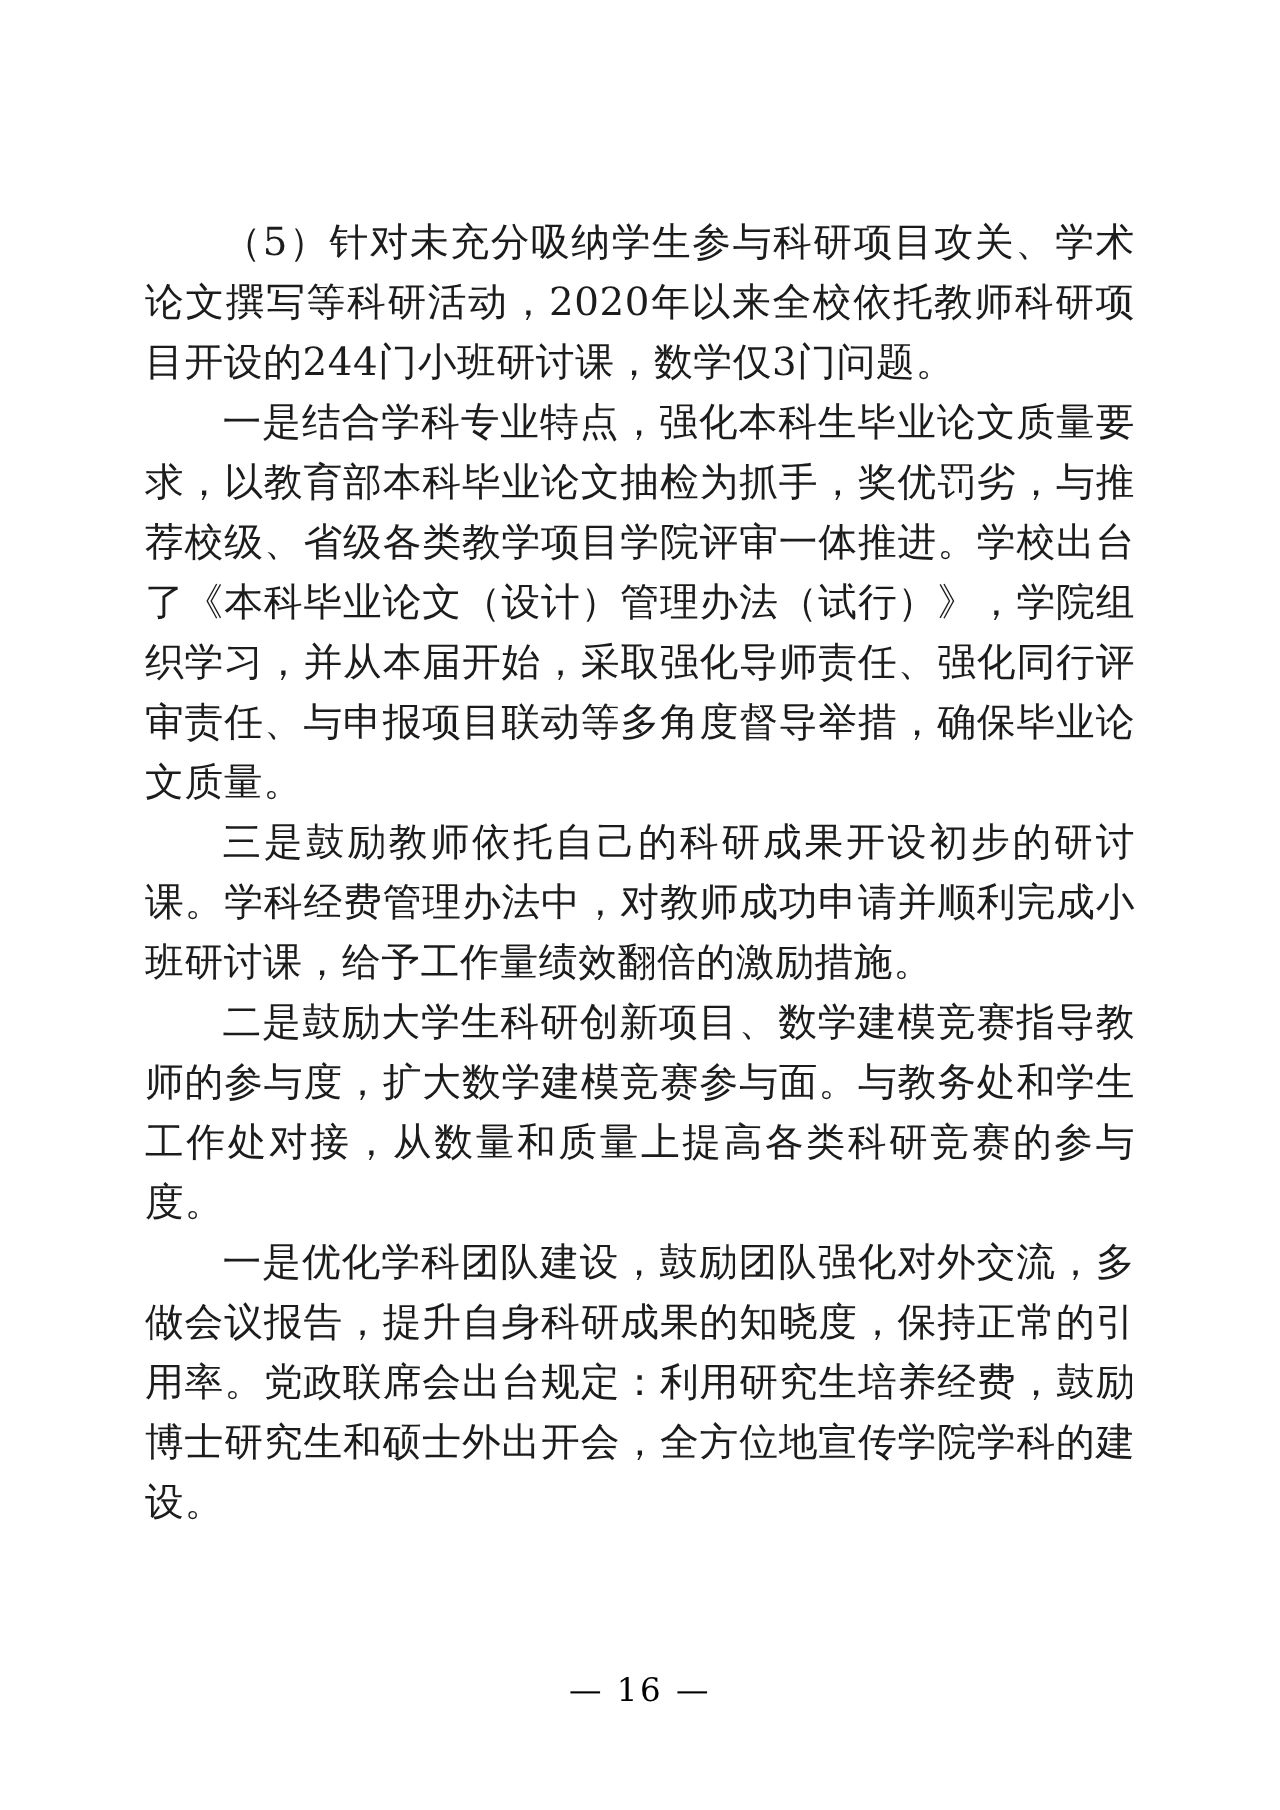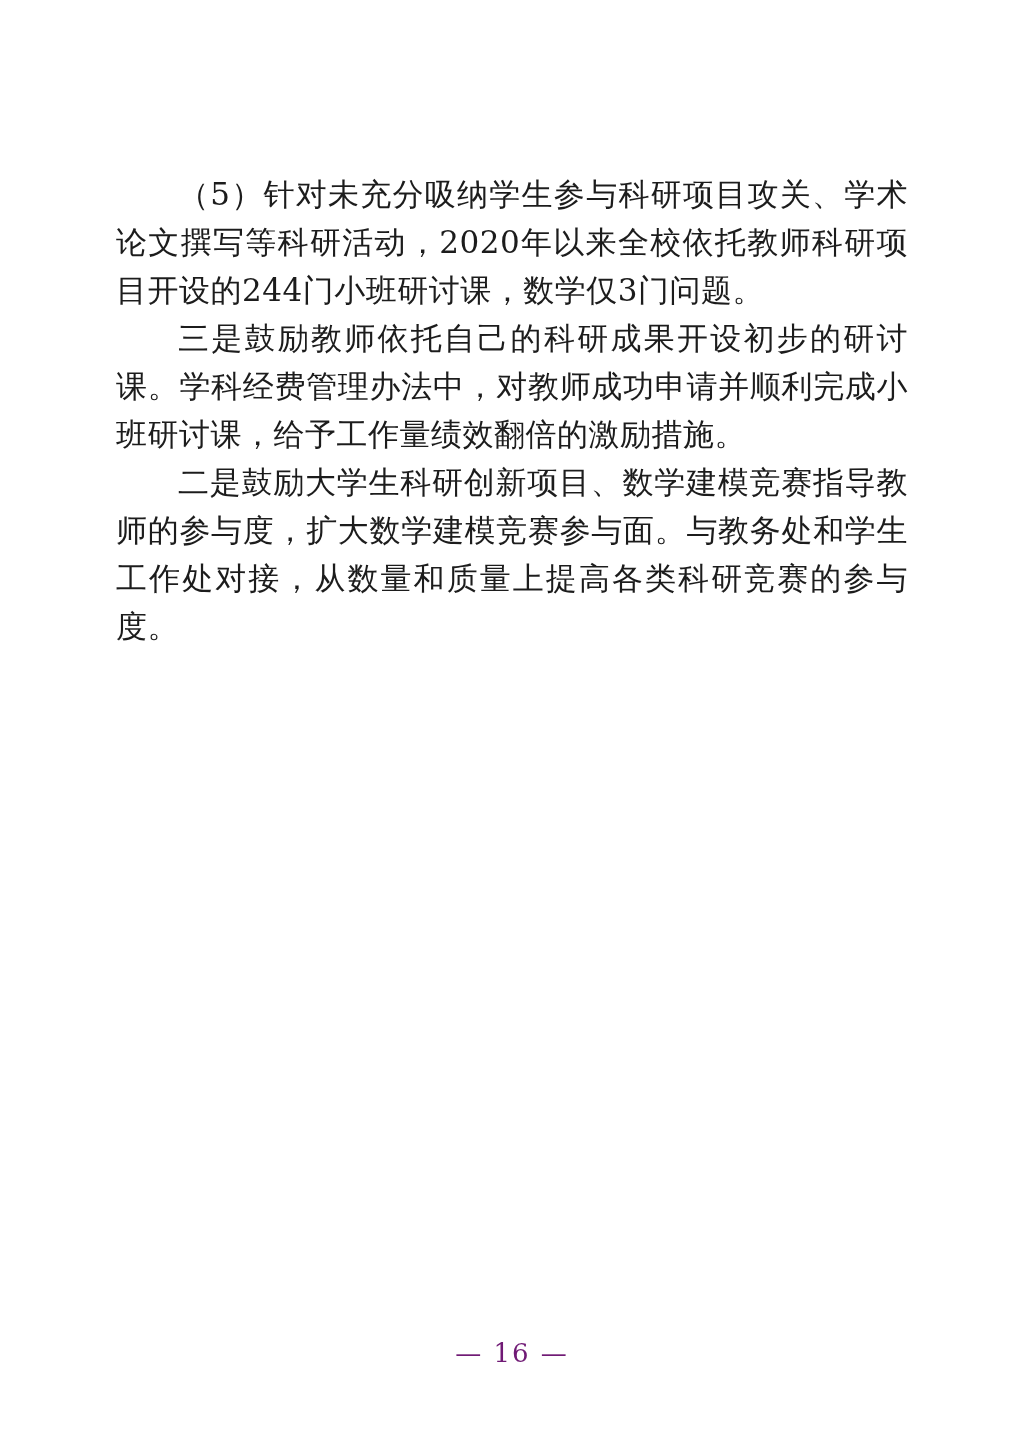--- a/index.html
+++ b/index.html
@@ -33,28 +33,30 @@
     word-break: break-all;
     letter-spacing: 0.5px;
   }
   .footer {
     position: absolute;
     left: 0;
     width: 100%;
     top: 1338px;
     text-align: center;
     font-size: 26px;
-    color: #701a75;
+    color: #000000;
     font-family: "DejaVu Serif", "Liberation Serif", serif;
     letter-spacing: 2px;
   }
 </style>
 </head>
 <body>
 
 <div class="page">
   <div class="content">
     <p>（5）针对未充分吸纳学生参与科研项目攻关、学术论文撰写等科研活动，2020年以来全校依托教师科研项目开设的244门小班研讨课，数学仅3门问题。</p>
+    <p>一是结合学科专业特点，强化本科生毕业论文质量要求，以教育部本科毕业论文抽检为抓手，奖优罚劣，与推荐校级、省级各类教学项目学院评审一体推进。学校出台了《本科毕业论文（设计）管理办法（试行）》，学院组织学习，并从本届开始，采取强化导师责任、强化同行评审责任、与申报项目联动等多角度督导举措，确保毕业论文质量。</p>
     <p>三是鼓励教师依托自己的科研成果开设初步的研讨课。学科经费管理办法中，对教师成功申请并顺利完成小班研讨课，给予工作量绩效翻倍的激励措施。</p>
     <p>二是鼓励大学生科研创新项目、数学建模竞赛指导教师的参与度，扩大数学建模竞赛参与面。与教务处和学生工作处对接，从数量和质量上提高各类科研竞赛的参与度。</p>
+    <p>一是优化学科团队建设，鼓励团队强化对外交流，多做会议报告，提升自身科研成果的知晓度，保持正常的引用率。党政联席会出台规定：利用研究生培养经费，鼓励博士研究生和硕士外出开会，全方位地宣传学院学科的建设。</p>
   </div>
   <div class="footer">— 16 —</div>
 </div>
 
 </body></html>

